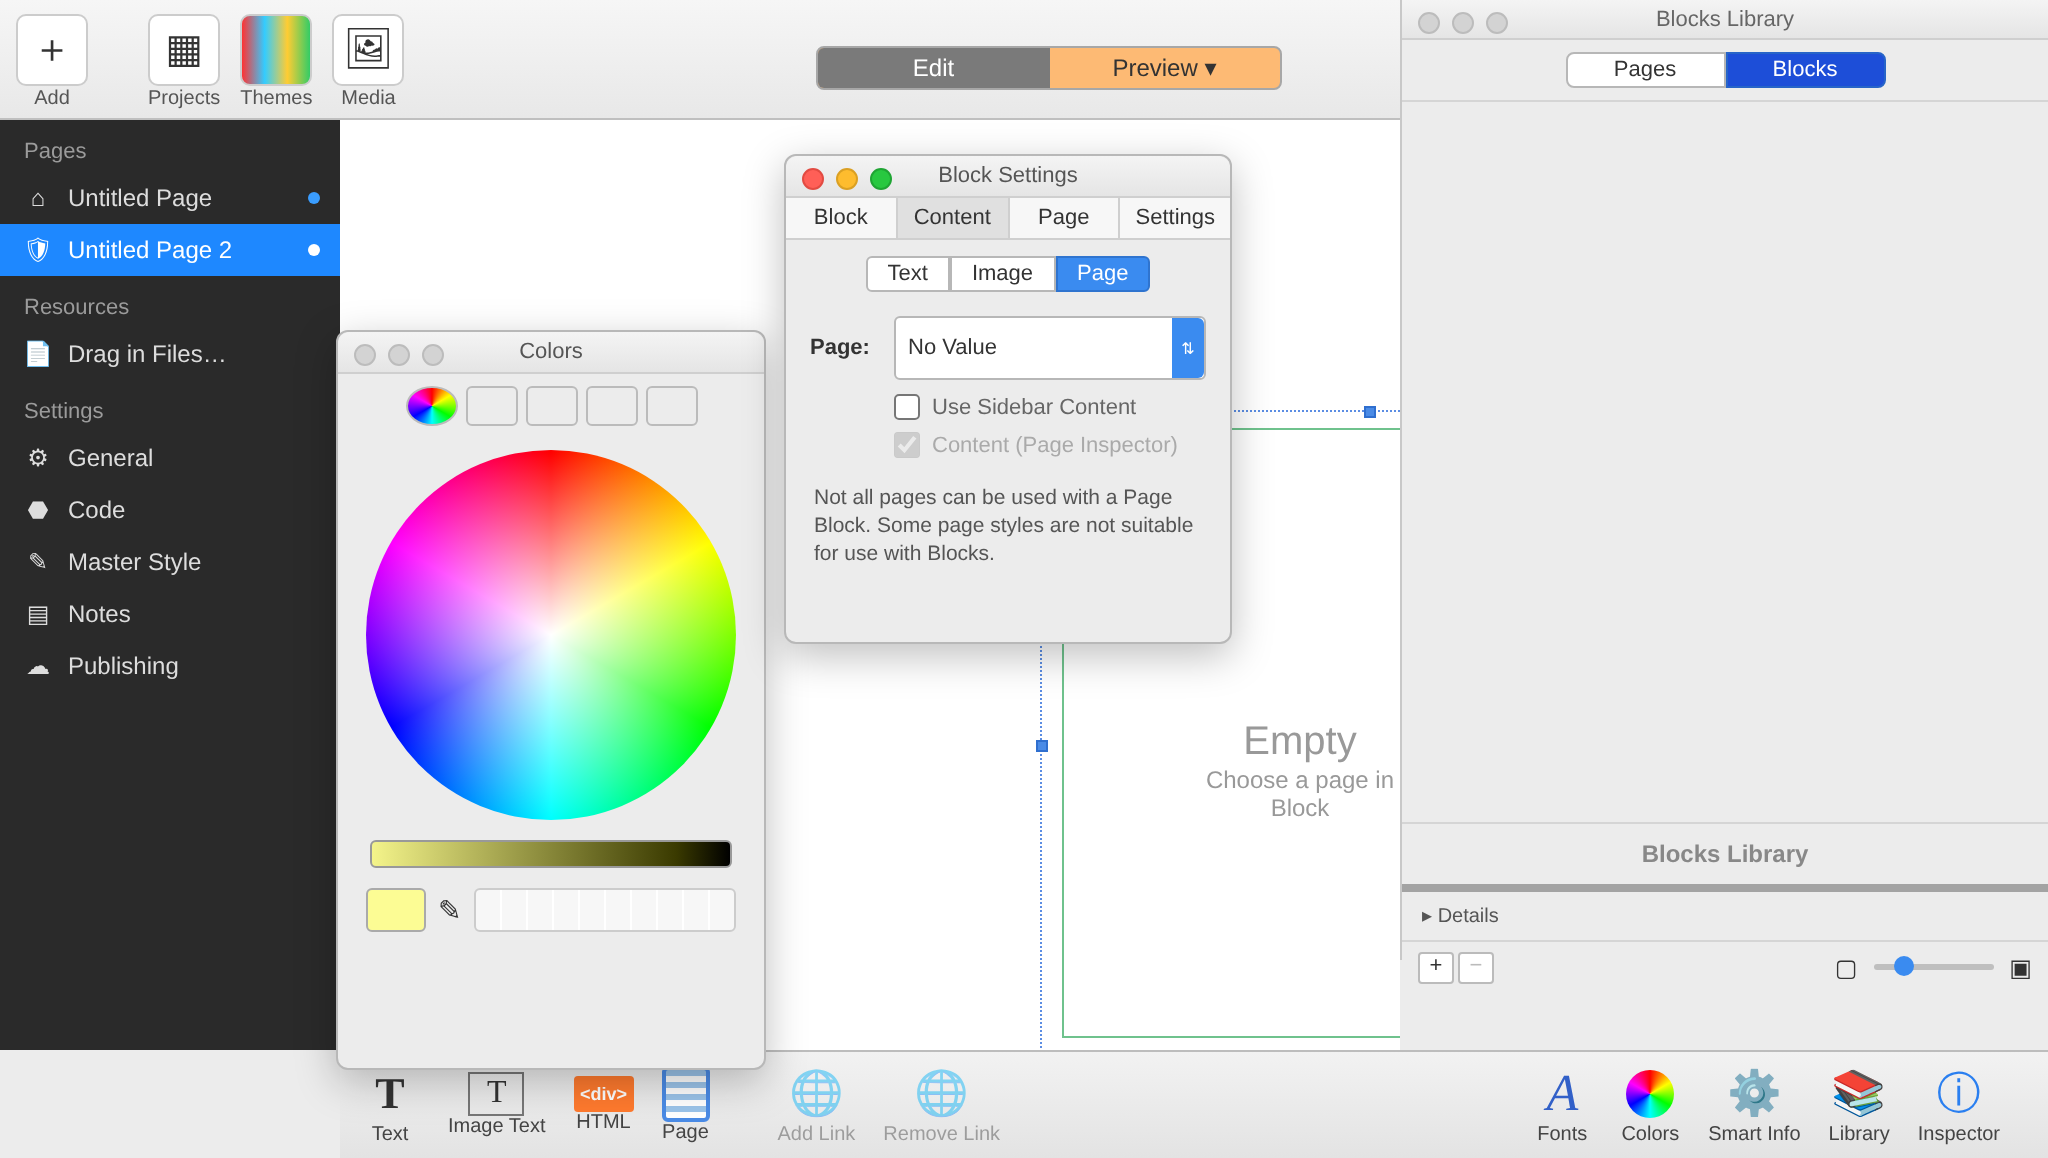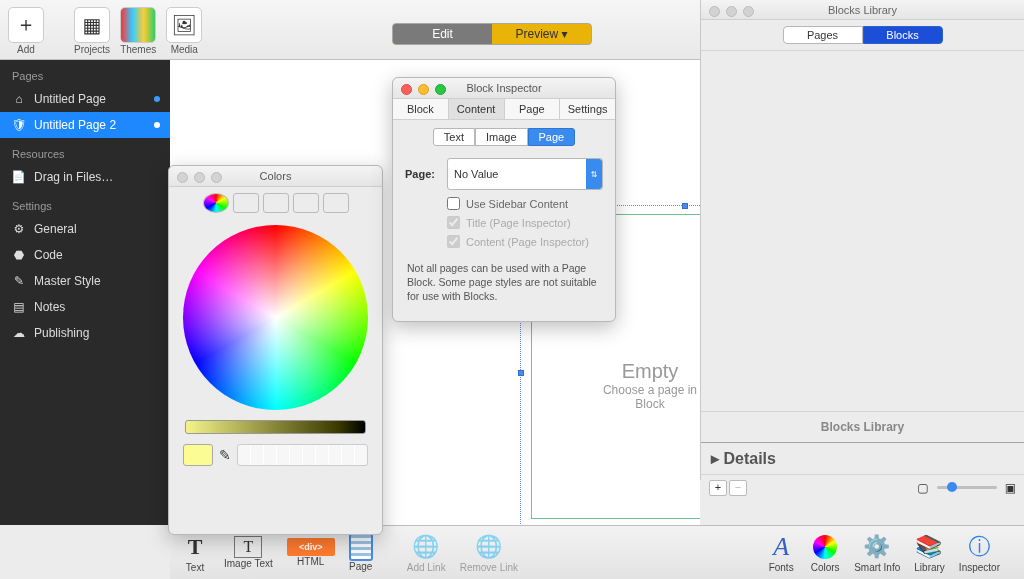--- a/index.html
+++ b/index.html
@@ -2,21 +2,21 @@
 <html><head>
 <meta charset="utf-8">
 <style>
 *{box-sizing:border-box;margin:0;padding:0;font-family:-apple-system,BlinkMacSystemFont,"Helvetica Neue",sans-serif}
 body{width:1024px;height:579px;overflow:hidden;background:#ececec;position:relative;font-size:12px;color:#333}
 .main-toolbar{position:absolute;left:0;top:0;width:700px;height:60px;background:linear-gradient(#f6f6f6,#e8e8e8);border-bottom:1px solid #bfbfbf;display:flex;align-items:center;padding:4px 8px 2px}
 .tool-btn{display:flex;flex-direction:column;align-items:center;margin-right:10px;cursor:pointer}
 .tool-icon{width:36px;height:36px;border:1px solid #ccc;border-radius:5px;background:#fff;display:flex;align-items:center;justify-content:center;font-size:20px}
 .tool-lbl{font-size:10px;color:#555;margin-top:1px}
 .win-title{position:absolute;left:0;top:2px;width:700px;text-align:center;font-size:12px;color:#555}
-.mode-seg{position:absolute;left:392px;top:23px;width:200px;height:22px;display:flex;border:1px solid #a7a7a7;border-radius:4px;overflow:hidden;background:#eab308}
+.mode-seg{position:absolute;left:408px;top:23px;width:233px;height:22px;display:flex;border:1px solid #a7a7a7;border-radius:4px;overflow:hidden;background:#fdba74}
 .mode-seg div{flex:1;display:flex;align-items:center;justify-content:center;font-size:12px}
 .mode-seg .active{background:#7a7a7a;color:#fff}
 .sidebar{position:absolute;left:0;top:60px;width:170px;height:465px;background:#2a2a2a;color:#ddd;font-size:12px}
 .sb-hdr{color:#9b9b9b;font-size:11px;padding:10px 12px 4px}
 .sb-item{display:flex;align-items:center;height:26px;padding:0 10px;cursor:pointer;white-space:nowrap}
 .sb-item.sel{background:#1e88ff;color:#fff}
 .sb-ico{width:18px;display:inline-flex;justify-content:center;margin-right:6px}
 .sb-dot{width:6px;height:6px;border-radius:50%;background:#3a9dff;margin-left:auto}
 .canvas{position:absolute;left:170px;top:60px;width:530px;height:465px;background:#fff;overflow:hidden}
 .canvas-box{position:absolute;left:350px;top:145px;width:330px;height:335px;border:1px dotted #5b8de3}
@@ -65,21 +65,21 @@
 .note{font-size:10.5px;color:#555;padding:10px 14px;line-height:1.35}
 .lib-win{position:absolute;right:0;top:0;width:324px;height:480px;background:#ececec;border-left:1px solid #c8c8c8}
 .lib-hdr{height:20px;background:linear-gradient(#f4f4f4,#e5e5e5);border-bottom:1px solid #cfcfcf;text-align:center;font-size:11px;color:#666;line-height:20px;position:relative}
 .lib-tabs{display:flex;justify-content:center;padding:6px;border-bottom:1px solid #d5d5d5}
 .lib-tabs div{width:80px;text-align:center;font-size:11px;padding:2px 0;border:1px solid #b7b7b7;background:#fff;cursor:pointer}
 .lib-tabs div:first-child{border-radius:4px 0 0 4px}
 .lib-tabs div:last-child{border-radius:0 4px 4px 0}
 .lib-tabs .act{background:#1d4ed8;color:#fff;border-color:#2764c8}
 .lib-mid{height:360px}
 .lib-sec{border-top:1px solid #d5d5d5;text-align:center;font-size:12px;font-weight:600;color:#888;padding:8px}
-.lib-det{border-top:1px solid #a3a3a3;padding:6px 10px;font-size:16px;font-weight:700;color:#555}
+.lib-det{border-top:4px solid #a3a3a3;padding:6px 10px;font-size:10px;font-weight:400;color:#555}
 .lib-foot{border-top:1px solid #d5d5d5;display:flex;align-items:center;padding:4px 8px;height:26px}
 .sq-btn{width:18px;height:16px;border:1px solid #bbb;background:#fff;border-radius:2px;text-align:center;font-size:11px;line-height:13px;cursor:pointer}
 .slider{flex:0 0 60px;height:3px;background:#bfbfbf;border-radius:2px;margin:0 8px;position:relative}
 .slider .kn{width:10px;height:10px;background:#3a8bf0;border-radius:50%;position:absolute;top:-4px;left:10px}
 </style>
 </head>
 <body>
 
 <div class="win-title">Untitled</div>
 <div class="main-toolbar">
@@ -162,21 +162,21 @@
 <div class="bottom-tb">
   <div class="btool">
       <div class="ic" style="font-family:serif;font-weight:bold">T</div>
       <div class="lb">Text</div>
     </div>
   <div class="btool">
       <div class="ic" style="border:1px solid #777;width:28px;height:22px;font-family:serif;font-size:16px">T</div>
       <div class="lb">Image Text</div>
     </div>
   <div class="btool">
-      <div class="ic" style="background:#ff7a2e;color:#fff;font-size:9px;font-weight:bold;width:48px;height:18px;border-radius:2px">&lt;div&gt;</div>
+      <div class="ic" style="background:#ff7a2e;color:#fff;font-size:9px;font-weight:bold;width:30px;height:18px;border-radius:2px">&lt;div&gt;</div>
       <div class="lb">HTML</div>
     </div>
   <div class="btool page">
       <div class="ic" style="background:repeating-linear-gradient(#9bc4ea 0 3px,#fff 3px 6px);width:24px;height:28px"></div>
       <div class="lb">Page</div>
     </div>
   <div style="width:20px"></div>
   <div class="btool dis">
       <div class="ic">🌐</div>
       <div class="lb">Add Link</div>
@@ -262,21 +262,21 @@
     <div class="swatch-grid"></div>
   </div>
 </div>
 
 <div class="panel inspector">
   <div class="traffic">
       <span class="r"></span>
       <span class="y"></span>
       <span class="g"></span>
     </div>
-  <div class="panel-title">Block Inspector</div>
+  <div class="panel-title">Block Settings</div>
   <div class="insp-tabs">
     <div>Block</div>
     <div class="act">Content</div>
     <div>Page</div>
     <div>Settings</div>
   </div>
   <div class="sub-tabs">
     <div>Text</div>
     <div>Image</div>
     <div class="act">Page</div>
@@ -287,20 +287,16 @@
       <span>No Value</span>
       <span class="arr">⇅</span>
     </div>
   </div>
   <div class="chk-row">
       <input type="checkbox" style="">
       <span>Use Sidebar Content</span>
     </div>
   <div class="chk-row dis">
       <input type="checkbox" checked="" disabled="" style="">
-      <span>Title (Page Inspector)</span>
-    </div>
-  <div class="chk-row dis">
-      <input type="checkbox" checked="" disabled="" style="">
       <span>Content (Page Inspector)</span>
     </div>
   <div class="note">Not all pages can be used with a Page Block.  Some page styles are not suitable for use with Blocks.</div>
 </div>
 
 </body></html>

